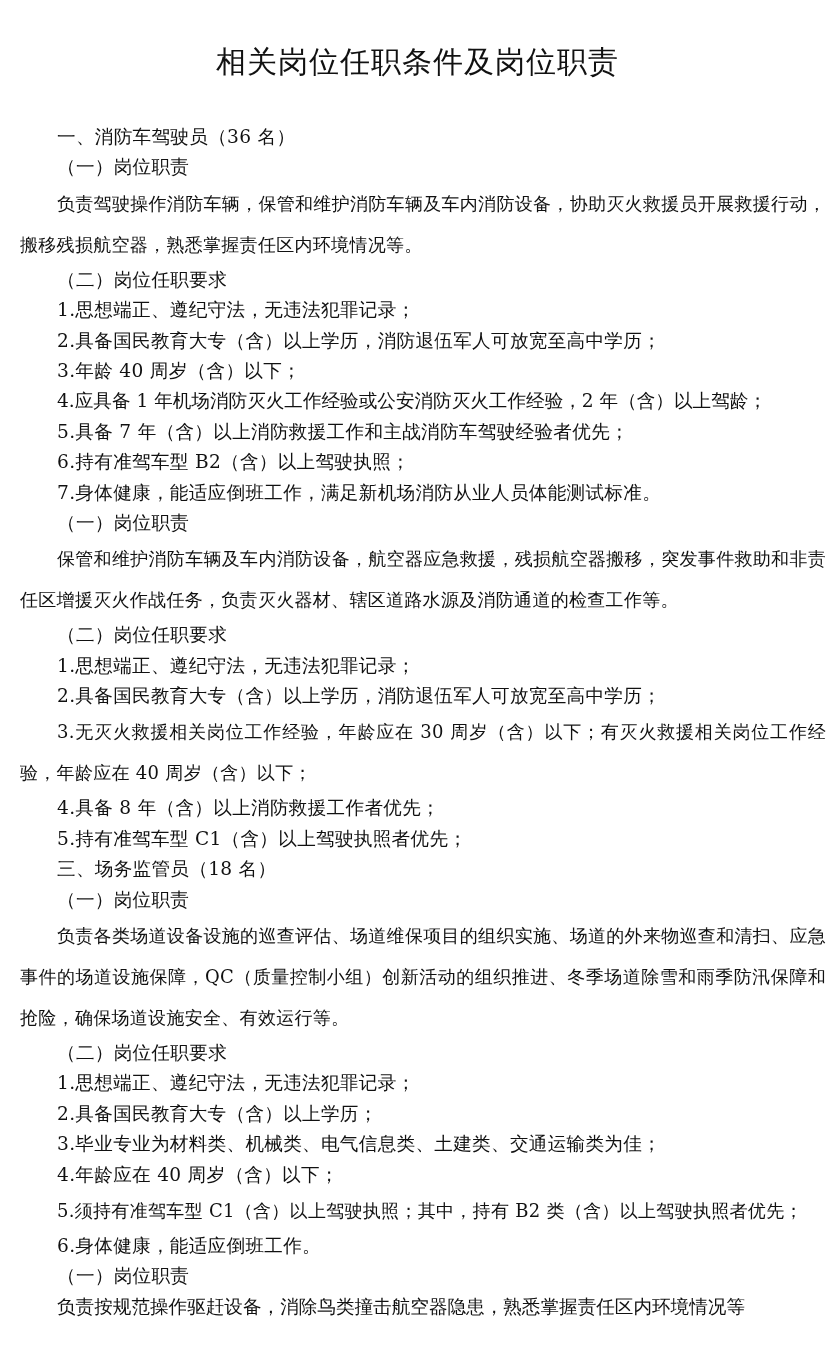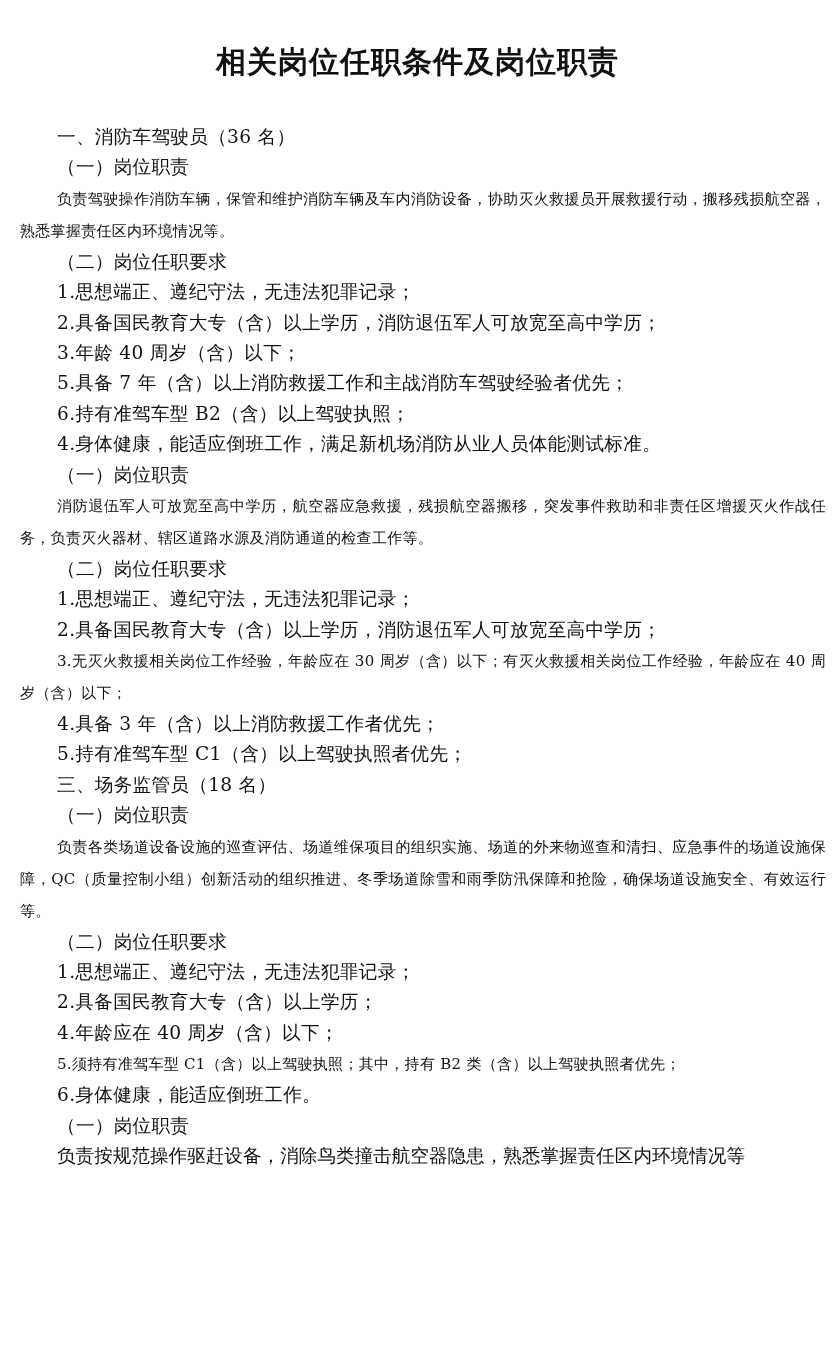--- a/index.html
+++ b/index.html
@@ -1,61 +1,63 @@
 <!DOCTYPE html>
 <html><head>
 <meta charset="utf-8">
 <style>
   html, body { margin: 0; padding: 0; background: #ffffff; }
   body { width: 835px; height: 1356px; overflow: hidden; position: relative;
          font-family: "DejaVu Serif", "Liberation Serif", serif; color: #111; }
   .title { position: absolute; top: 38px; left: 0; width: 835px; text-align: center;
-           font-size: 30px; font-weight: bold; letter-spacing: 1px; line-height: 48px;
+           font-size: 30px; font-weight: normal; letter-spacing: 1px; line-height: 48px;
            font-family: "DejaVu Sans", "Liberation Sans", sans-serif; }
   .body { position: absolute; top: 122px; left: 20px; width: 806px; }
   .line { font-size: 18.6px; line-height: 30.4px; height: 30.4px; white-space: nowrap;
           letter-spacing: 0.3px; }
-  .para { font-size: 15px; line-height: 32px; text-align: justify; text-align-last: left;
+  .para { font-size: 18px; line-height: 41px; text-align: justify; text-align-last: left;
           letter-spacing: 0.3px; text-indent: 37px; }
   .ind { padding-left: 37px; }
   .sub { padding-left: 37px; }
 </style>
 </head>
 <body>
 
 <div class="title">相关岗位任职条件及岗位职责</div>
 
 <div class="body">
 
   <div class="line ind">一、消防车驾驶员（36 名）</div>
   <div class="line sub">（一）岗位职责</div>
   <div class="para">负责驾驶操作消防车辆，保管和维护消防车辆及车内消防设备，协助灭火救援员开展救援行动，搬移残损航空器，熟悉掌握责任区内环境情况等。</div>
   <div class="line sub">（二）岗位任职要求</div>
   <div class="line ind">1.思想端正、遵纪守法，无违法犯罪记录；</div>
   <div class="line ind">2.具备国民教育大专（含）以上学历，消防退伍军人可放宽至高中学历；</div>
   <div class="line ind">3.年龄 40 周岁（含）以下；</div>
+  <div class="line ind" style="letter-spacing:0px;">4.应具备 1 年机场消防灭火工作经验或公安消防灭火工作经验，2 年（含）以上驾龄；</div>
   <div class="line ind">5.具备 7 年（含）以上消防救援工作和主战消防车驾驶经验者优先；</div>
   <div class="line ind">6.持有准驾车型 B2（含）以上驾驶执照；</div>
-  <div class="line ind">4.身体健康，能适应倒班工作，满足新机场消防从业人员体能测试标准。</div>
+  <div class="line ind">7.身体健康，能适应倒班工作，满足新机场消防从业人员体能测试标准。</div>
 
   <div class="line sub">（一）岗位职责</div>
-  <div class="para">消防退伍军人可放宽至高中学历，航空器应急救援，残损航空器搬移，突发事件救助和非责任区增援灭火作战任务，负责灭火器材、辖区道路水源及消防通道的检查工作等。</div>
+  <div class="para">保管和维护消防车辆及车内消防设备，航空器应急救援，残损航空器搬移，突发事件救助和非责任区增援灭火作战任务，负责灭火器材、辖区道路水源及消防通道的检查工作等。</div>
   <div class="line sub">（二）岗位任职要求</div>
   <div class="line ind">1.思想端正、遵纪守法，无违法犯罪记录；</div>
   <div class="line ind">2.具备国民教育大专（含）以上学历，消防退伍军人可放宽至高中学历；</div>
   <div class="para">3.无灭火救援相关岗位工作经验，年龄应在 30 周岁（含）以下；有灭火救援相关岗位工作经验，年龄应在 40 周岁（含）以下；</div>
-  <div class="line ind">4.具备 3 年（含）以上消防救援工作者优先；</div>
+  <div class="line ind">4.具备 8 年（含）以上消防救援工作者优先；</div>
   <div class="line ind">5.持有准驾车型 C1（含）以上驾驶执照者优先；</div>
 
   <div class="line ind">三、场务监管员（18 名）</div>
   <div class="line sub">（一）岗位职责</div>
   <div class="para">负责各类场道设备设施的巡查评估、场道维保项目的组织实施、场道的外来物巡查和清扫、应急事件的场道设施保障，QC（质量控制小组）创新活动的组织推进、冬季场道除雪和雨季防汛保障和抢险，确保场道设施安全、有效运行等。</div>
   <div class="line sub">（二）岗位任职要求</div>
   <div class="line ind">1.思想端正、遵纪守法，无违法犯罪记录；</div>
   <div class="line ind">2.具备国民教育大专（含）以上学历；</div>
+  <div class="line ind">3.毕业专业为材料类、机械类、电气信息类、土建类、交通运输类为佳；</div>
   <div class="line ind">4.年龄应在 40 周岁（含）以下；</div>
   <div class="para">5.须持有准驾车型 C1（含）以上驾驶执照；其中，持有 B2 类（含）以上驾驶执照者优先；</div>
   <div class="line ind">6.身体健康，能适应倒班工作。</div>
 
   <div class="line sub">（一）岗位职责</div>
   <div class="line ind" style="letter-spacing:0px;">负责按规范操作驱赶设备，消除鸟类撞击航空器隐患，熟悉掌握责任区内环境情况等</div>
 
 </div>
 
 </body></html>

